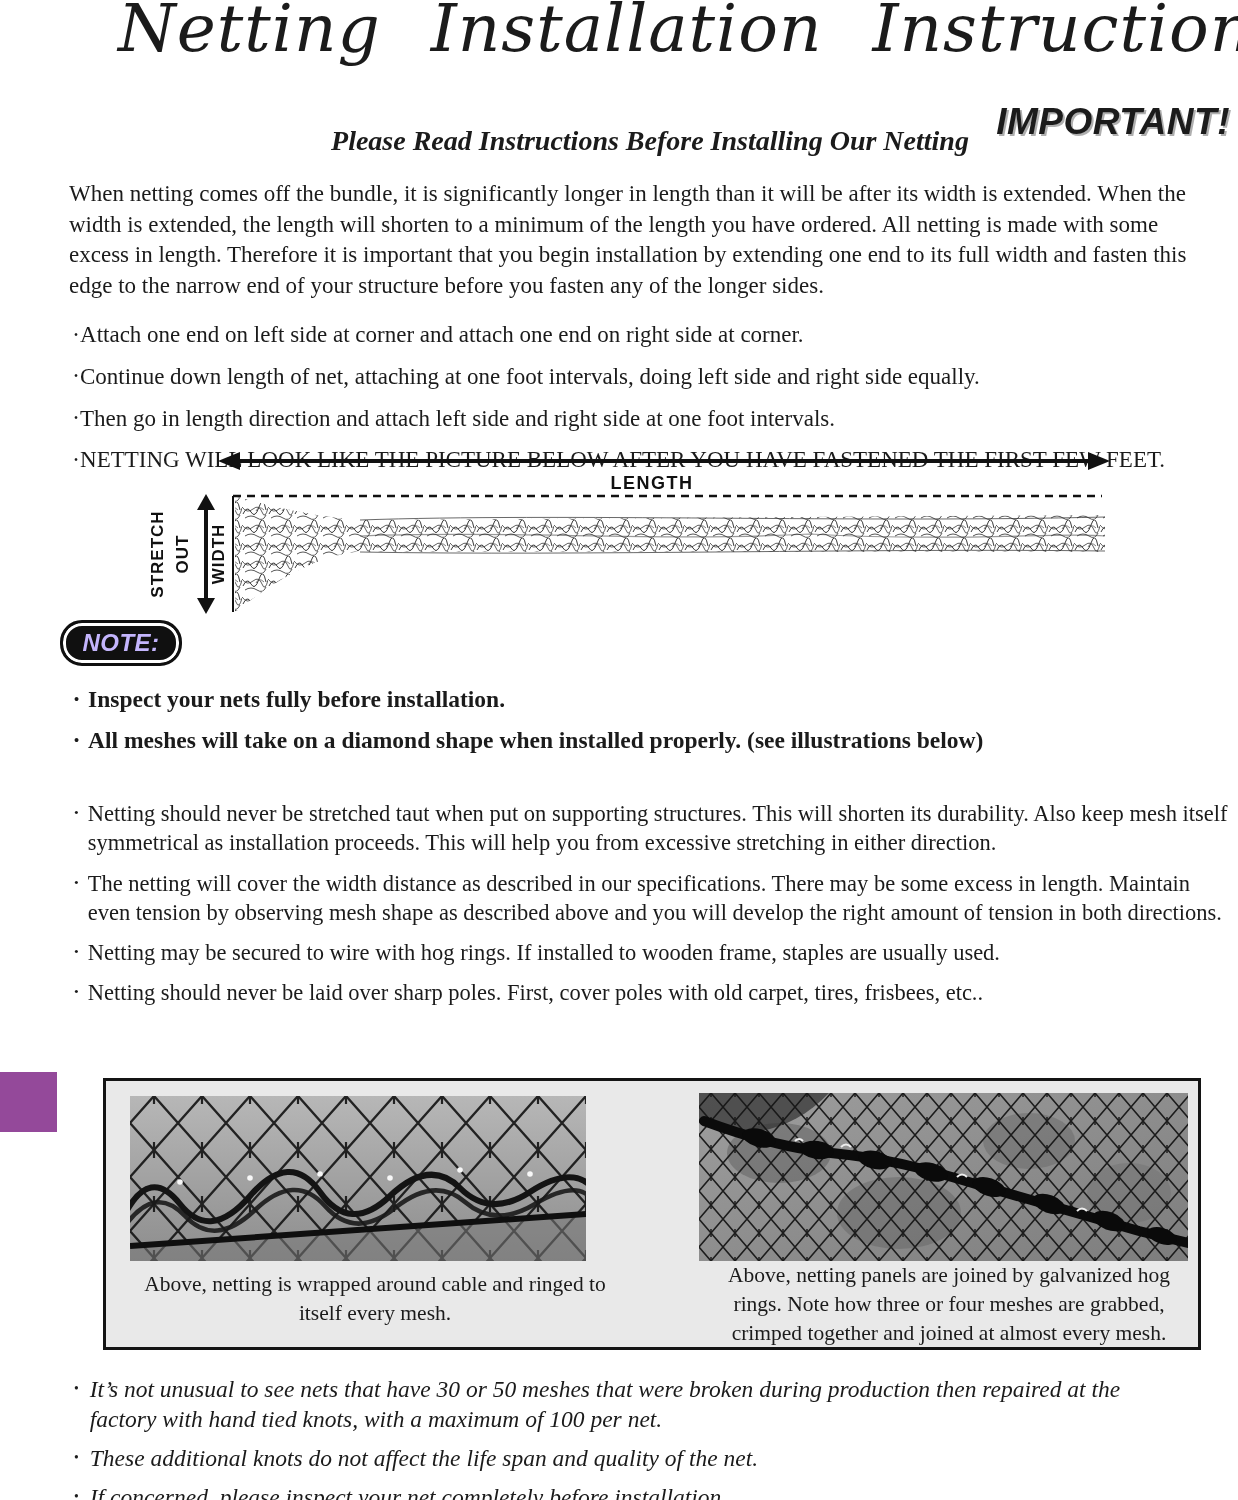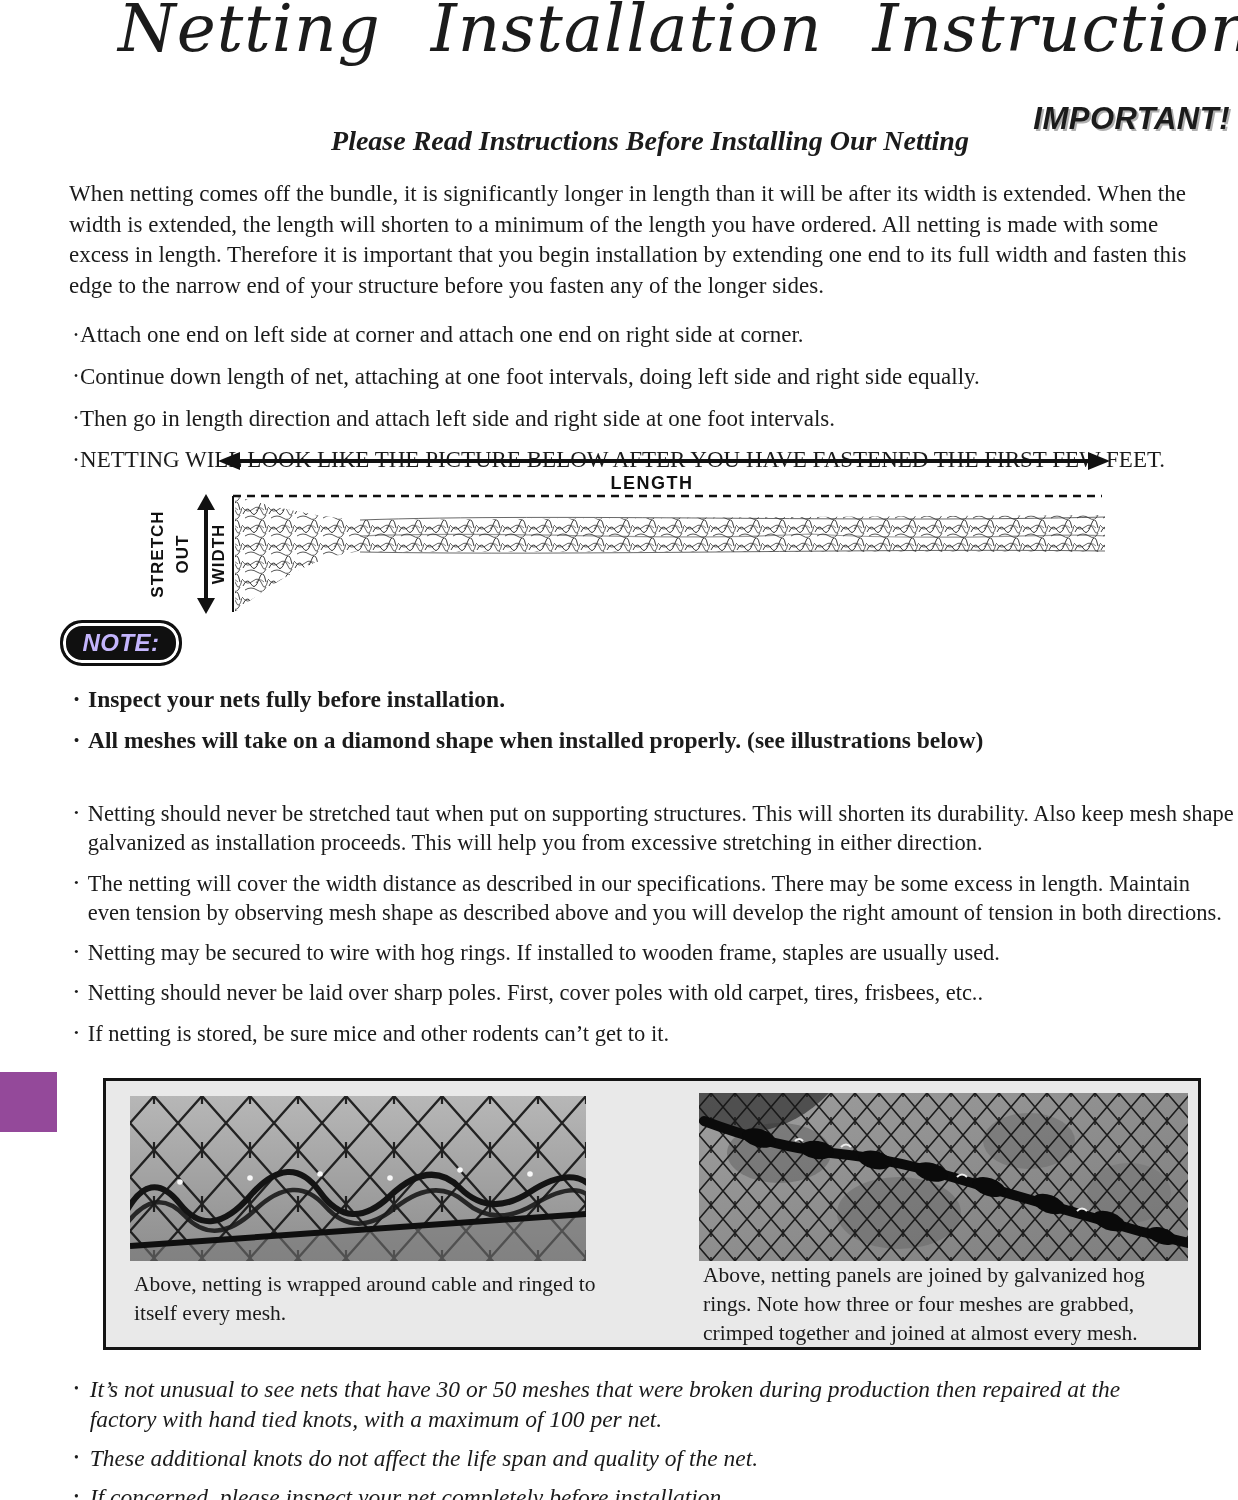--- a/index.html
+++ b/index.html
@@ -6,21 +6,21 @@
   .page{position:relative;width:1238px;height:1500px;background:#ffffff;
         font-family:"Liberation Serif",serif;color:#1b1b1b;overflow:hidden;}
 
   .title{position:absolute;top:-10px;left:118px;right:0;margin:0;
          font-family:"DejaVu Serif",serif;font-style:italic;font-weight:400;
          font-size:66px;letter-spacing:1px;word-spacing:28px;text-align:center;
          white-space:nowrap;}
 
   .important{position:absolute;top:101px;right:8px;
              font-family:"Liberation Sans",sans-serif;font-weight:bold;font-style:italic;
-             font-size:31px;letter-spacing:.5px;
+             font-size:37px;letter-spacing:.5px;
              text-shadow:2px 2px 0 rgba(110,110,110,.55);}
 
   .subtitle{position:absolute;top:125px;left:250px;width:800px;margin:0;
             text-align:center;font-size:28px;font-weight:bold;font-style:italic;}
 
   .intro{position:absolute;top:172px;left:62px;width:1150px;margin:7px;
          font-size:23px;line-height:1.33;}
 
   ul{list-style:none;margin:12px;padding:0;}
 
@@ -43,21 +43,21 @@
   .notes-bold li{display:flex;gap:9px;margin-bottom:12px;line-height:1.25;}
   .notes-bold li::before{content:"\2022";font-size:.62em;line-height:2;}
 
   .notes{position:absolute;top:787px;left:62px;width:1162px;font-size:22.5px;}
   .notes li{display:flex;gap:9px;margin-bottom:11px;line-height:1.3;}
   .notes li::before{content:"\2022";font-size:.6em;line-height:2.1;}
 
   .purple{position:absolute;left:0;top:1072px;line-height:0;}
 
   .photo-panel{position:absolute;left:103px;top:1078px;width:1098px;height:272px;
-               background:#e9e9e9;border:3px solid #141414;box-sizing:border-box;}
+               background:#e9e9e9;border:3px solid #141414;box-sizing:border-box;text-align:center;}
   .photo{position:absolute;line-height:0;}
   .photo-left{left:24px;top:15px;}
   .photo-right{left:593px;top:12px;}
   .caption{position:absolute;margin:0;font-size:21.5px;line-height:1.35;}
   .caption-left{left:28px;top:189px;width:482px;}
   .caption-right{left:597px;top:180px;width:492px;}
 
   .footer-notes{position:absolute;top:1362px;left:62px;width:1105px;
                 font-style:italic;font-size:23.5px;}
   .footer-notes li{display:flex;gap:11px;margin-bottom:9px;line-height:1.28;}
@@ -129,33 +129,30 @@
     <li>
         <span>Inspect your nets fully before installation.</span>
       </li>
     <li>
         <span>All meshes will take on a diamond shape when installed properly. (see illustrations below)</span>
       </li>
   </ul>
 
   <ul class="notes">
     <li>
-        <span>Netting should never be stretched taut when put on supporting structures. This will shorten its durability. Also keep mesh shape galvanized as installation proceeds. This will help you from excessive stretching in either direction.</span>
+        <span>Netting should never be stretched taut when put on supporting structures. This will shorten its durability. Also keep mesh itself symmetrical as installation proceeds. This will help you from excessive stretching in either direction.</span>
       </li>
     <li>
         <span>The netting will cover the width distance as described in our specifications. There may be some excess in length. Maintain even tension by observing mesh shape as described above and you will develop the right amount of tension in both directions.</span>
       </li>
     <li>
         <span>Netting may be secured to wire with hog rings. If installed to wooden frame, staples are usually used.</span>
       </li>
     <li>
         <span>Netting should never be laid over sharp poles. First, cover poles with old carpet, tires, frisbees, etc..</span>
-      </li>
-    <li>
-        <span>If netting is stored, be sure mice and other rodents can’t get to it.</span>
       </li>
   </ul>
 
   <div class="purple">
     <svg width="57" height="60" viewBox="0 0 57 60">
       <rect x="0" y="0" width="57" height="60" fill="#94499a"></rect>
     </svg>
   </div>
 
   <div class="photo-panel">

